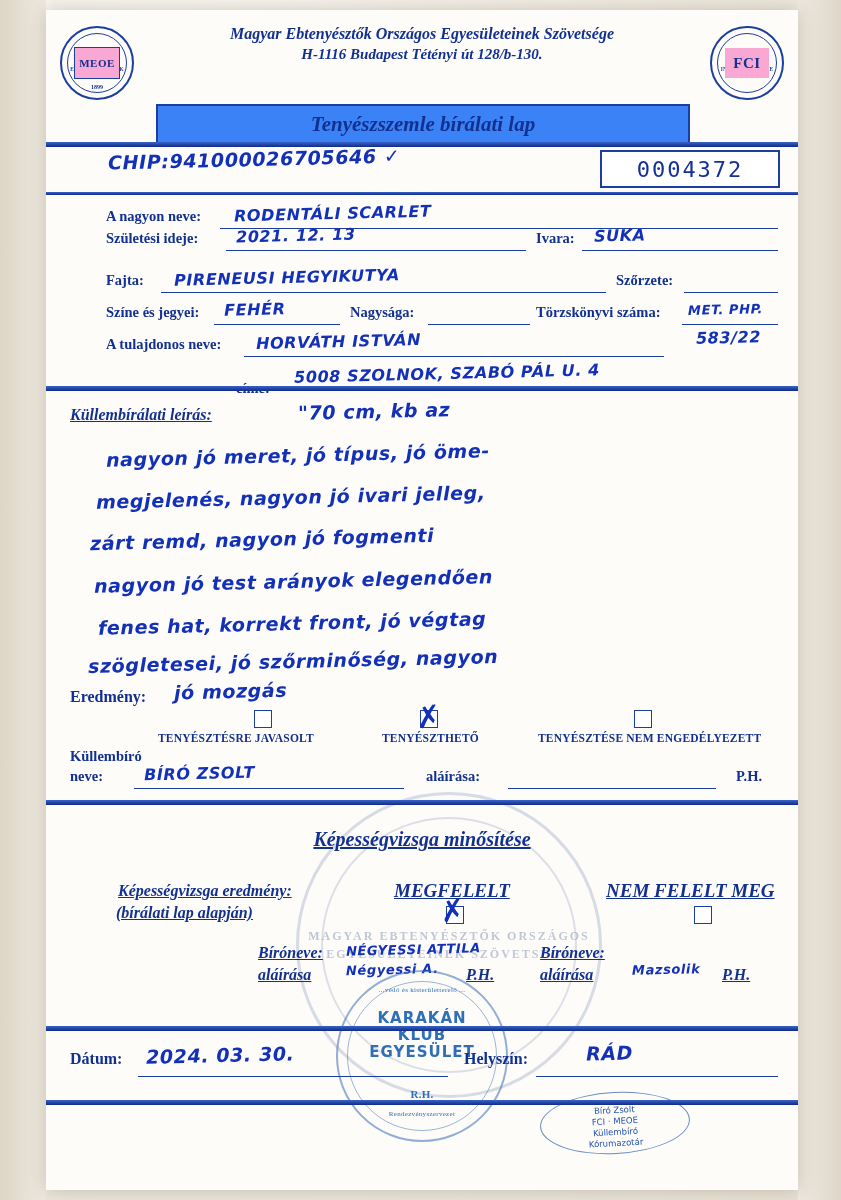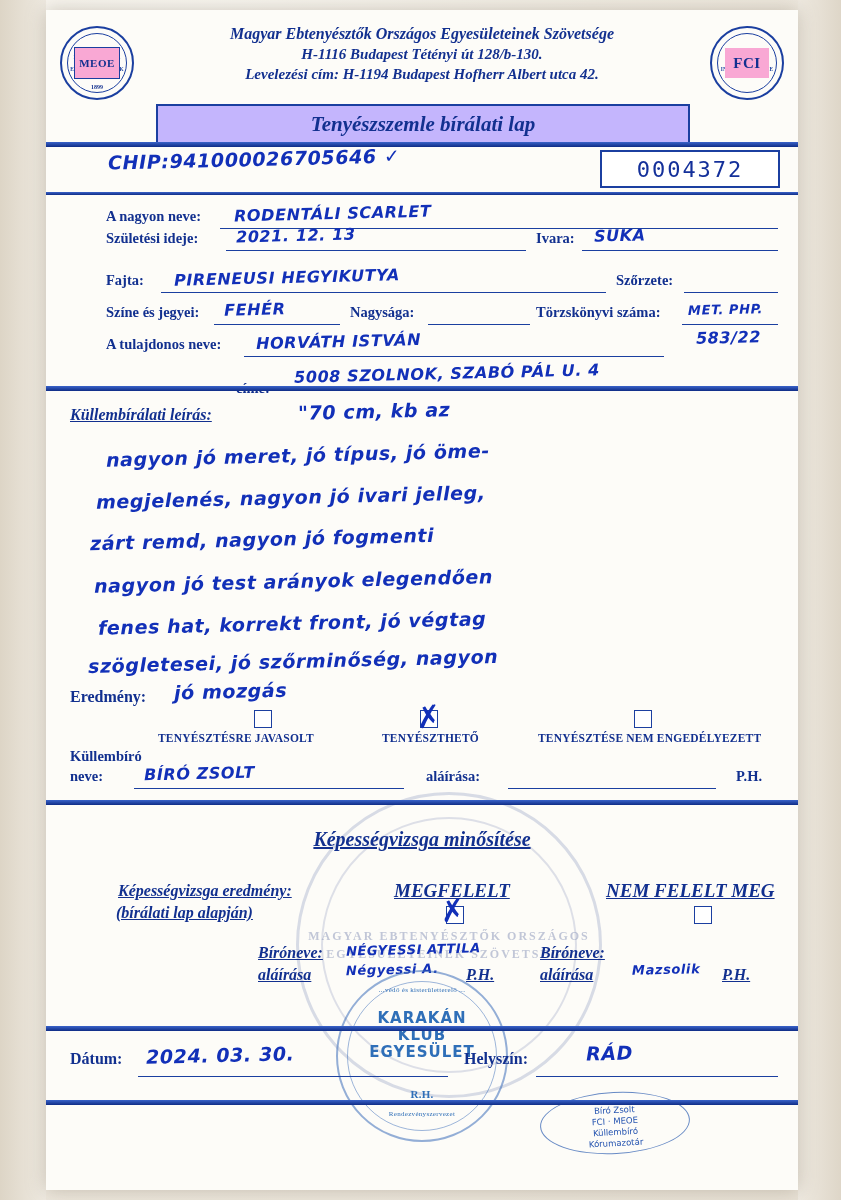--- a/index.html
+++ b/index.html
@@ -81,21 +81,21 @@
   .seal-year{
     position:absolute;left:50%;bottom:8px;transform:translateX(-50%);
     font-size:6px;font-weight:bold;
   }
   
   .title-box{
     position:absolute;left:110px;top:94px;width:530px;height:36px;
     border:2px solid #1b3fa0;
     display:flex;align-items:center;justify-content:center;
     font-size:21px;font-weight:bold;font-style:italic;
-    background:#c4b5fd;
+    background:#3b82f6;
   }
   .rule{
     position:absolute;left:0;right:0;height:5px;
     background:linear-gradient(180deg,#3a63c9,#0f2c86);
   }
   .rule.thin{height:3px;}
   
   .chipbar{position:absolute;left:0;right:0;top:134px;height:48px;}
   .serial{
     position:absolute;right:18px;top:6px;width:176px;height:34px;
@@ -214,21 +214,20 @@
         <div class="seal">
           <div class="seal-text">MAGYAR EBTENYÉSZTŐK ORSZÁGOS EGYESÜLETEINEK SZÖVETSÉGE</div>
           <div class="seal-core">MEOE</div>
           <div class="seal-year">1899</div>
         </div>
       </div>
 
       <div class="hdr-lines">
         <div class="l1">Magyar Ebtenyésztők Országos Egyesületeinek Szövetsége</div>
         <div class="l2">H-1116 Budapest Tétényi út 128/b-130.</div>
-        <div class="l3">Levelezési cím: H-1194 Budapest  Hofherr Albert utca 42.</div>
       </div>
 
       <div class="logo-right">
         <div class="seal">
           <div class="seal-text">FÉDÉRATION CYNOLOGIQUE INTERNATIONALE</div>
           <div class="seal-core fci">FCI</div>
         </div>
       </div>
     </div>
 

